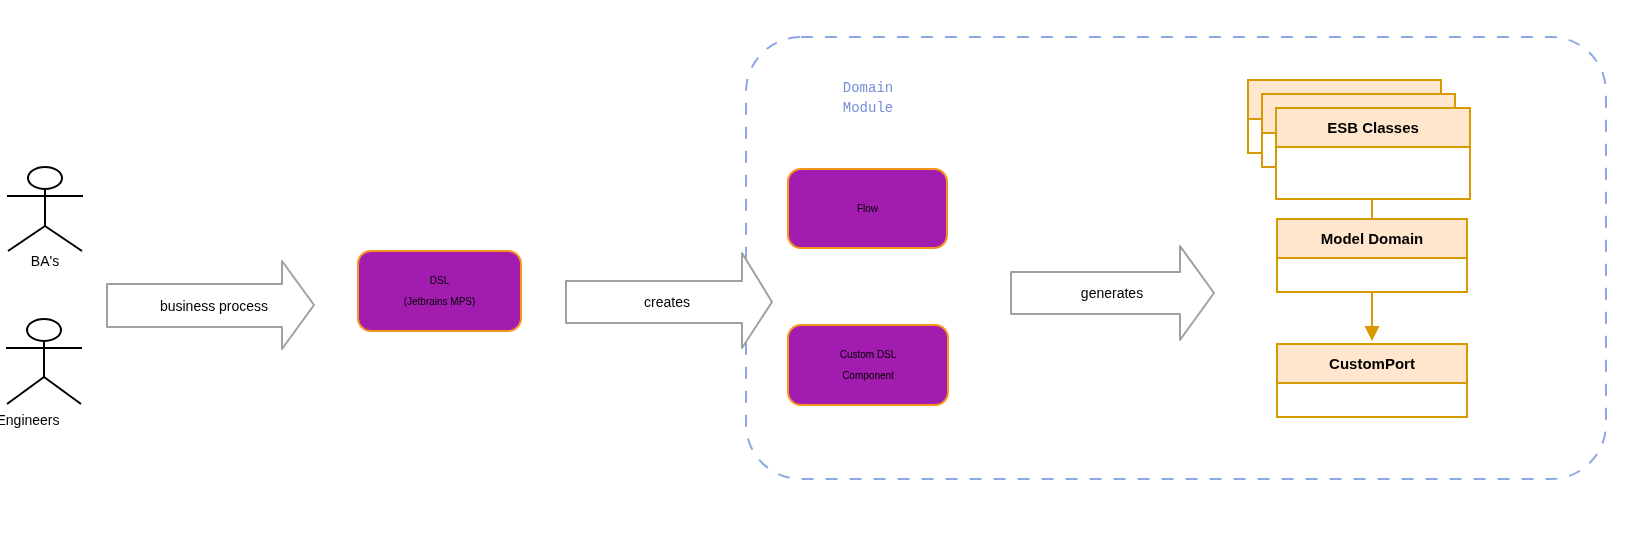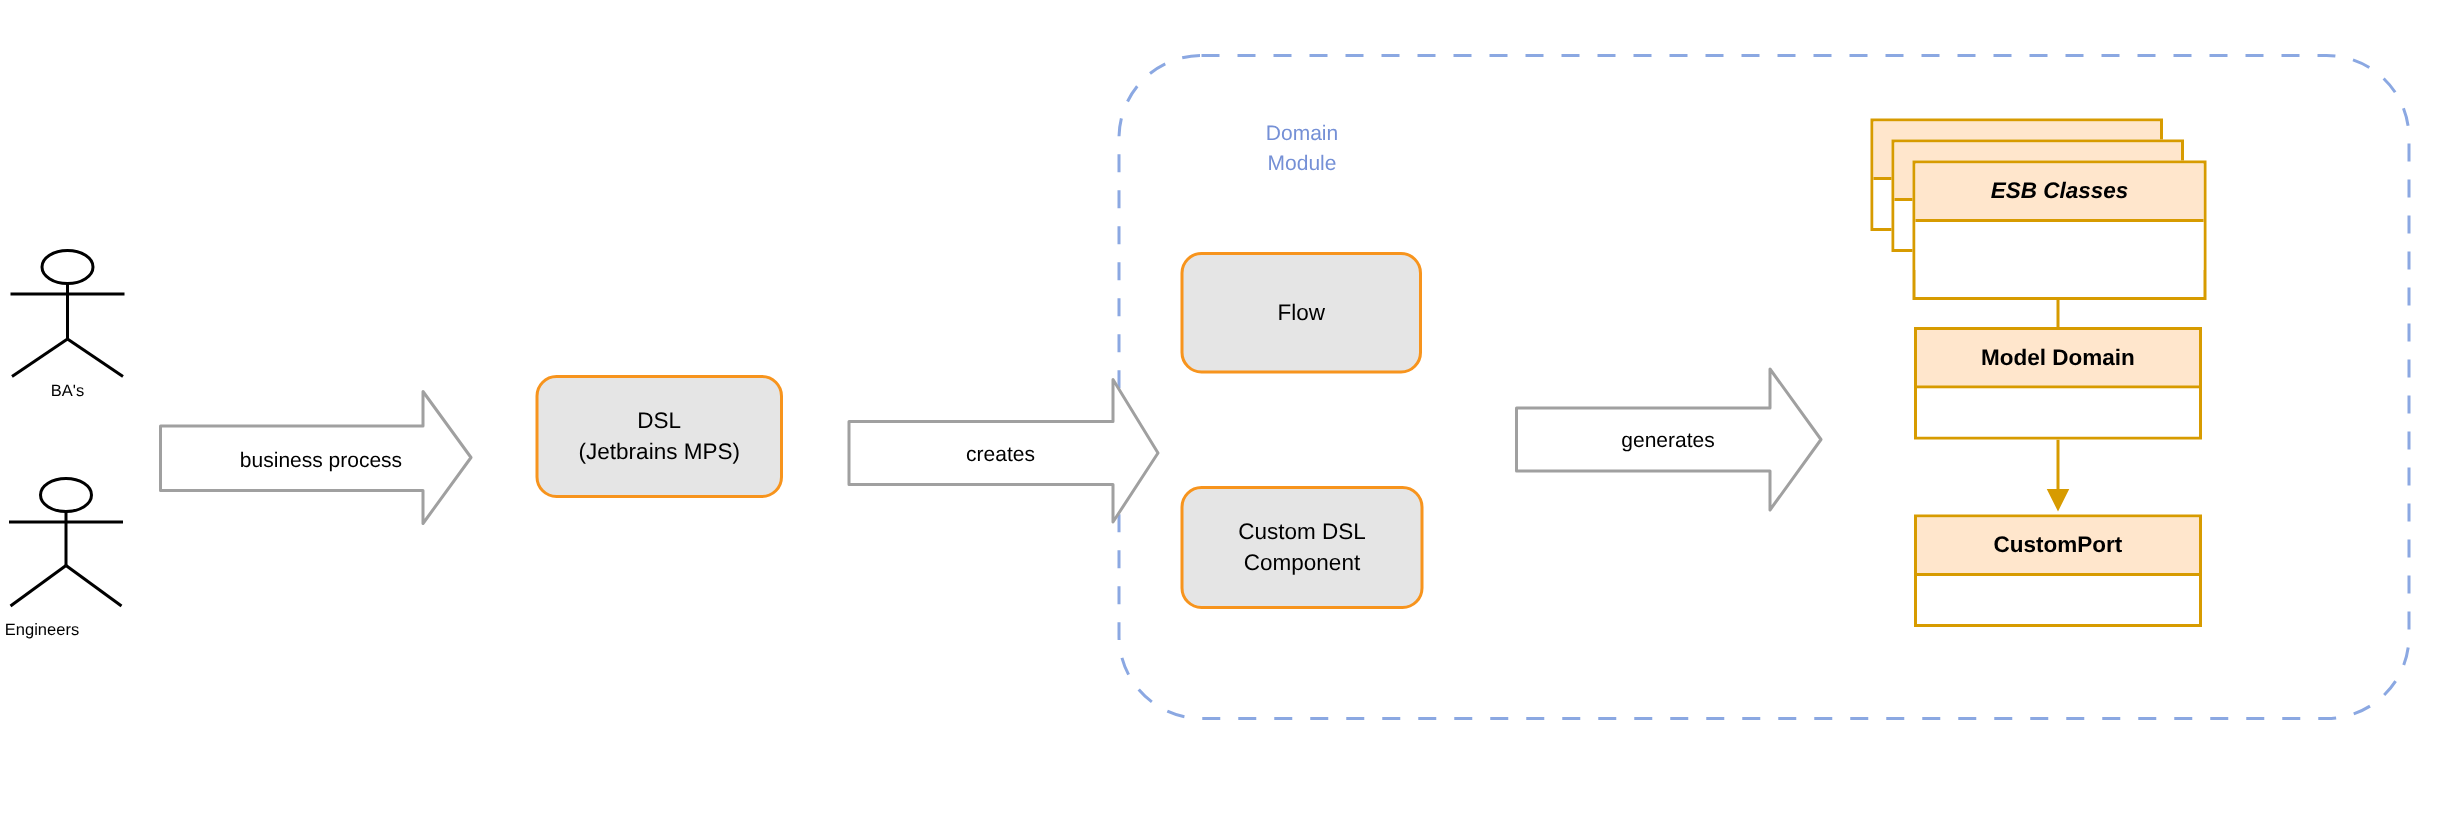--- a/index.html
+++ b/index.html
@@ -17,38 +17,38 @@
     z-index: 1;
   }
   .layer { position: absolute; left: 0; top: 0; z-index: 2; width: 100%; height: 100%; pointer-events: none; }
 
   
   .lbl {
     position: absolute;
     transform: translate(-50%, -50%);
     white-space: nowrap;
     color: #000000;
-    font-size: 11px;
+    font-size: 14px;
     text-align: center;
   }
   .lbl.small { font-size: 14px; }
-  .lbl.blue  { color: #7590D6; line-height: 20px; white-space: normal; width: 120px; }
+  .lbl.blue  { color: #7590D6; line-height: 20px; white-space: normal; width: 120px; font-family: Liberation Mono, monospace; }
 
   
   .obox {
     position: absolute;
     box-sizing: border-box;
     border: 2px solid #F7941D;
     border-radius: 14px;
-    background: #e5e5e5;
+    background: #a21caf;
     display: flex;
     flex-direction: column;
     align-items: center;
     justify-content: center;
-    font-size: 15px;
+    font-size: 10px;
     line-height: 21px;
     color: #000;
     text-align: center;
   }
 
   
   .uml {
     position: absolute;
     box-sizing: border-box;
     border: 2px solid #D79B00;
@@ -139,21 +139,21 @@
     </div>
 
     <div class="uml" style="left:1247px; top:79px; width:195px; height:75px;">
       <div class="hdr"></div>
       <div class="bdy"></div>
     </div>
     <div class="uml" style="left:1261px; top:93px; width:195px; height:75px;">
       <div class="hdr"></div>
       <div class="bdy"></div>
     </div>
-    <div class="uml" style="left:1275px; top:107px; width:196px; height:93px;font-style:italic;">
+    <div class="uml" style="left:1275px; top:107px; width:196px; height:93px;">
       <div class="hdr">
         <span>ESB Classes</span>
       </div>
       <div class="bdy"></div>
     </div>
 
     <div class="uml" style="left:1276px; top:218px; width:192px; height:75px;">
       <div class="hdr">
         <span>Model Domain</span>
       </div>

